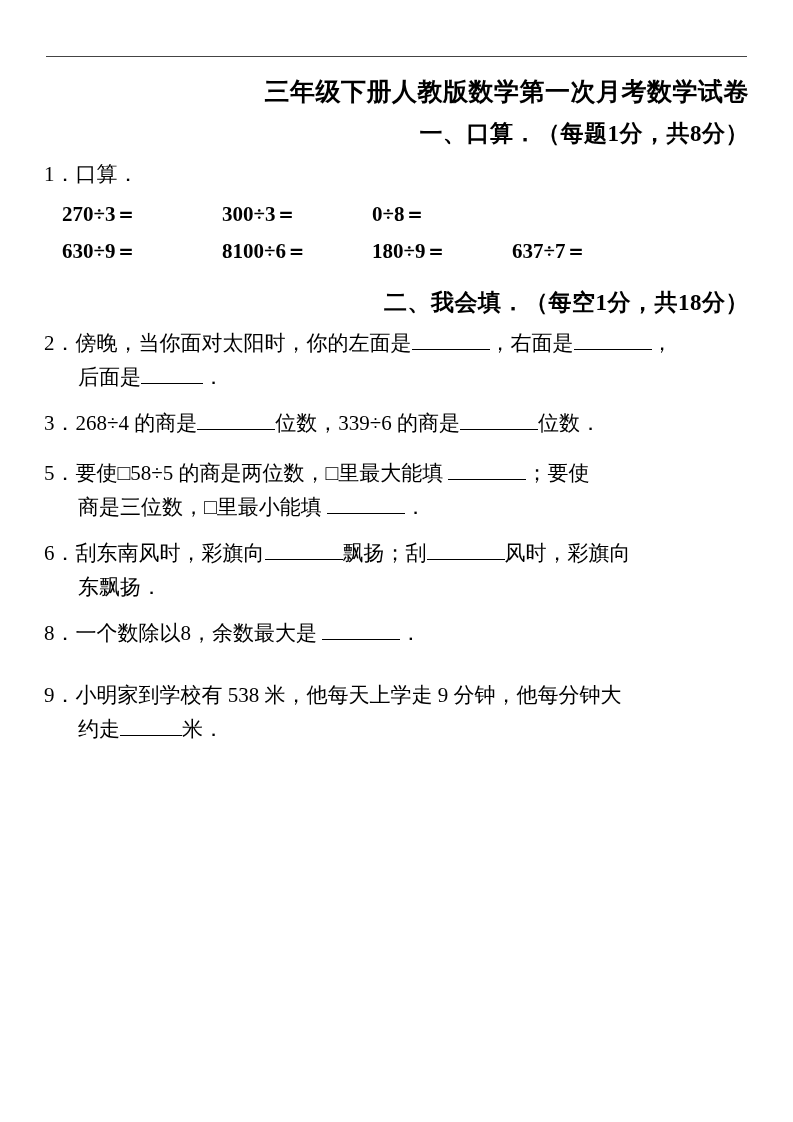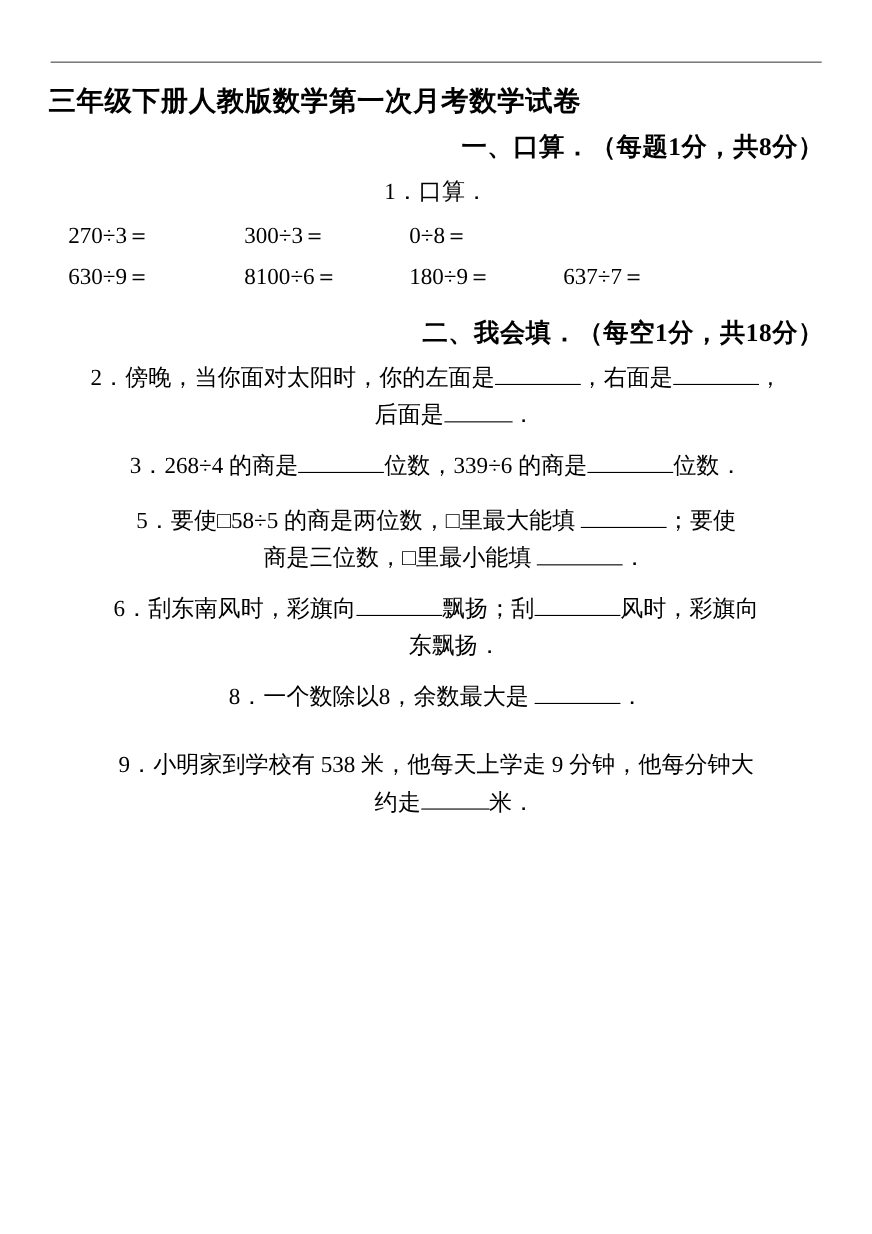--- a/index.html
+++ b/index.html
@@ -21,21 +21,21 @@
     box-sizing: border-box;
     padding: 56px 44px 0 44px;
     position: relative;
   }
   .top-rule {
     border-top: 1.5px solid #444;
     margin: 0 2px 18px 2px;
     height: 0;
   }
   .doc-title {
-    text-align: left;
+    text-align: right;
     font-weight: bold;
     font-size: 25px;
     letter-spacing: 0.5px;
     margin: 0 0 10px 0;
     font-family: Liberation Serif, serif;
   }
   .section-head {
     font-weight: bold;
     font-size: 23px;
     margin: 10px 0 8px 0;
@@ -43,31 +43,31 @@
     text-align: right;
   }
   .q {
     font-size: 21px;
     line-height: 1.62;
     margin: 7px 0 0 0;
   }
   .q-indent {
     padding-left: 34px;
     text-indent: -34px;
-    text-align: center;
   }
   .cont {
     padding-left: 34px;
   }
   .oral-row {
     font-size: 21px;
     margin-top: 9px;
     padding-left: 18px;
     display: flex;
     white-space: pre;
+    font-weight: bold;
   }
   .oral-row .cell {
     display: inline-block;
   }
   .blank {
     display: inline-block;
     border-bottom: 1px solid #000;
     vertical-align: baseline;
   }
   .b-sm { width: 62px; }

